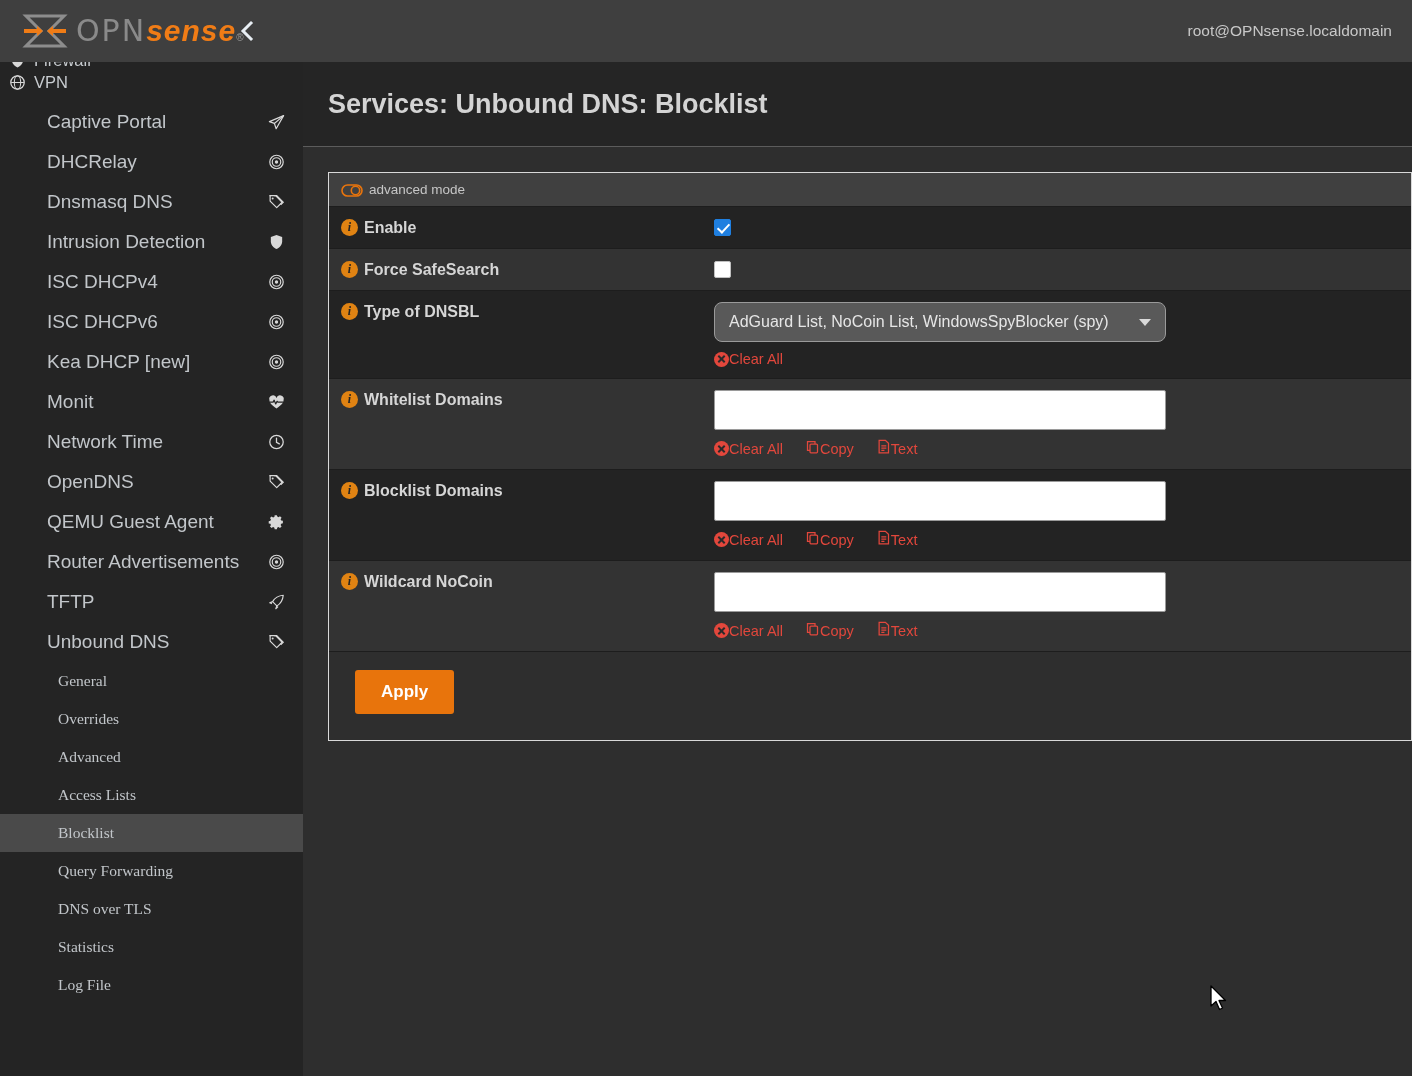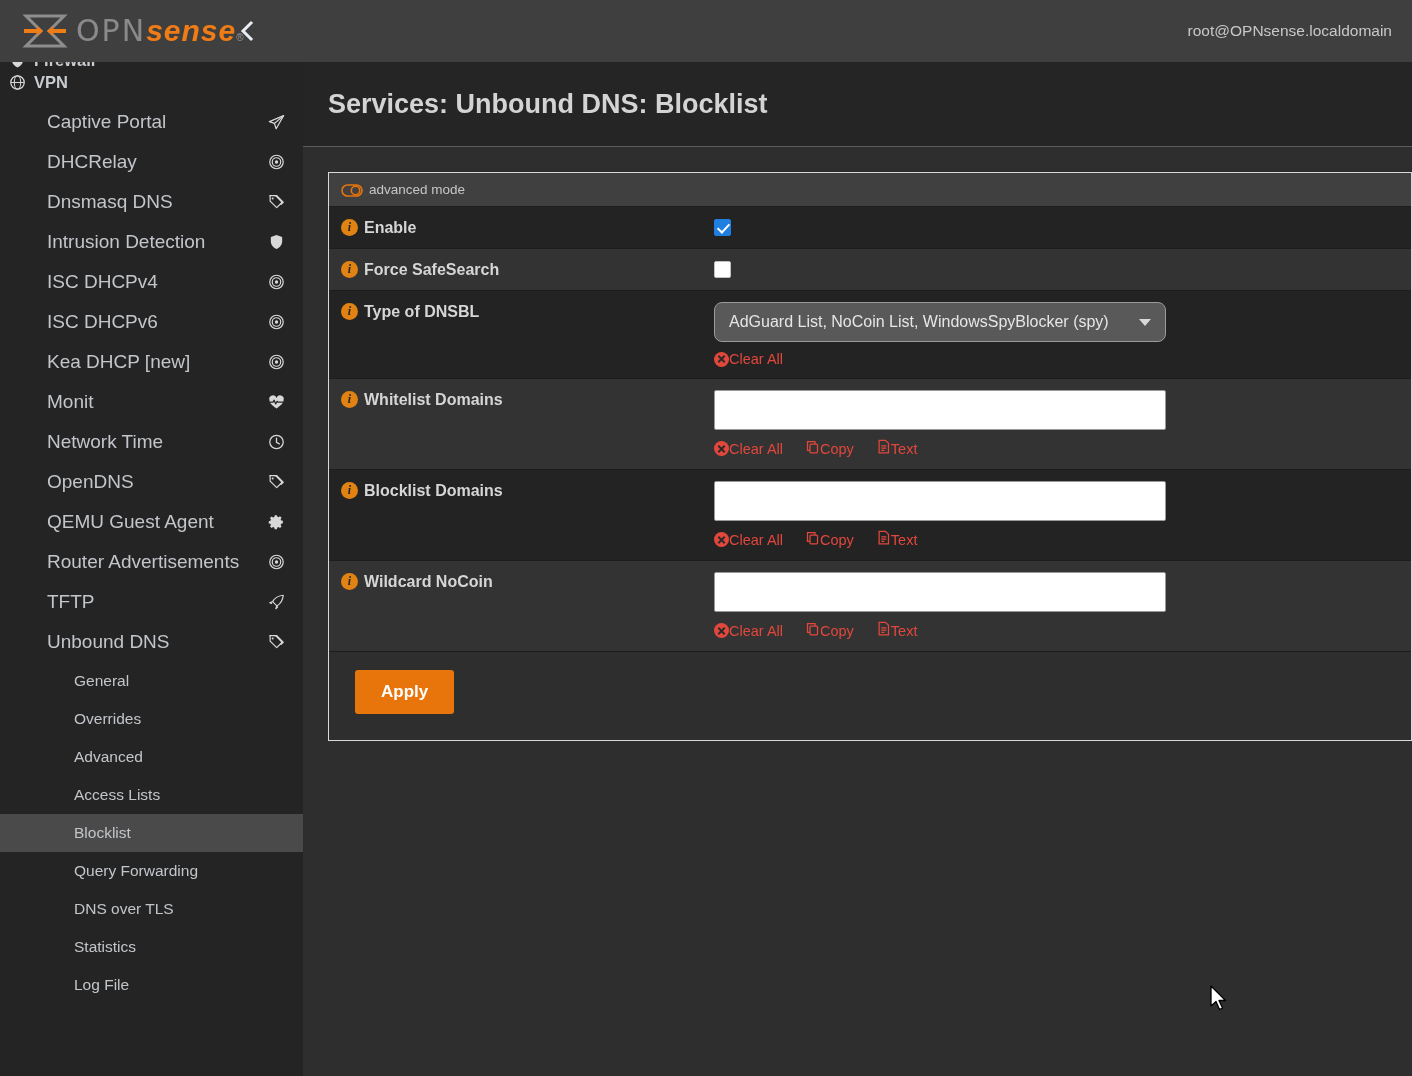--- a/index.html
+++ b/index.html
@@ -41,27 +41,27 @@
   .nav-row {
     height: 40px; display: flex; align-items: center;
     position: relative; cursor: pointer;
   }
   .nav-row.lvl1 { padding-left: 0; }
   .nav-row .ico-l {
     width: 34px; display: flex; align-items: center; justify-content: center;
     color: #d8d8d8; font-size: 16px; margin-left: 0px;
   }
   .nav-row .lbl { color: #c2c6ca; font-size: 19px; }
-  .nav-row.lvl1 .lbl { font-size: 16.5px; color: #c8ccd0; font-weight: bold; }
+  .nav-row.lvl1 .lbl { font-size: 16.5px; color: #c8ccd0; }
   .nav-row .ico-r {
     position: absolute; right: 18px; top: 50%; transform: translateY(-50%);
     color: #d5d5d5; display: flex; align-items: center;
   }
   .nav-row.lvl2 { padding-left: 47px; }
-  .nav-row.lvl3 { padding-left: 74px; height: 38px; }
+  .nav-row.lvl3 { padding-left: 58px; height: 38px; font-family: Liberation Serif, serif; }
   .nav-row.lvl3 .lbl { font-size: 15.5px; color: #c2c6ca; }
   .nav-row.active { background: #4a4a4a; }
   #nav-firewall { position: absolute; top: -22px; left: 0; width: 303px; }
 
   
   #content {
     position: absolute; top: 62px; left: 303px;
     width: 1109px; height: 1014px;
     background: #2e2e2e;
   }

